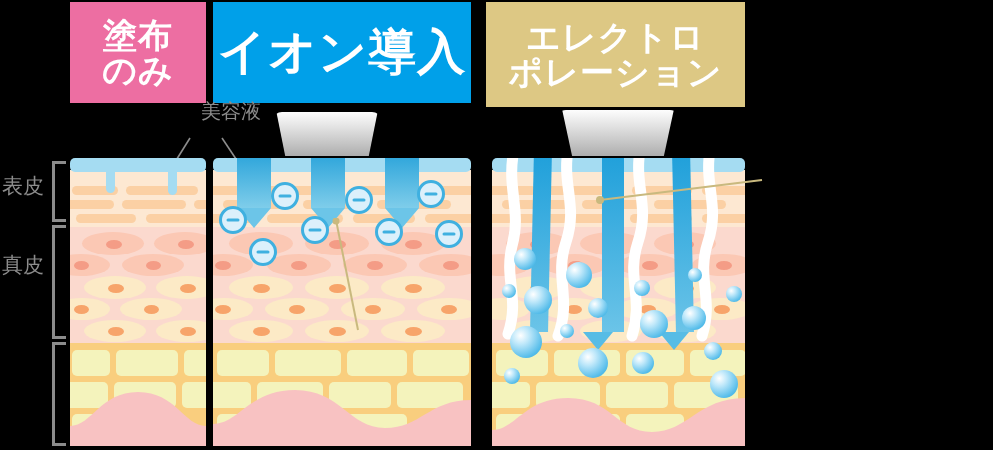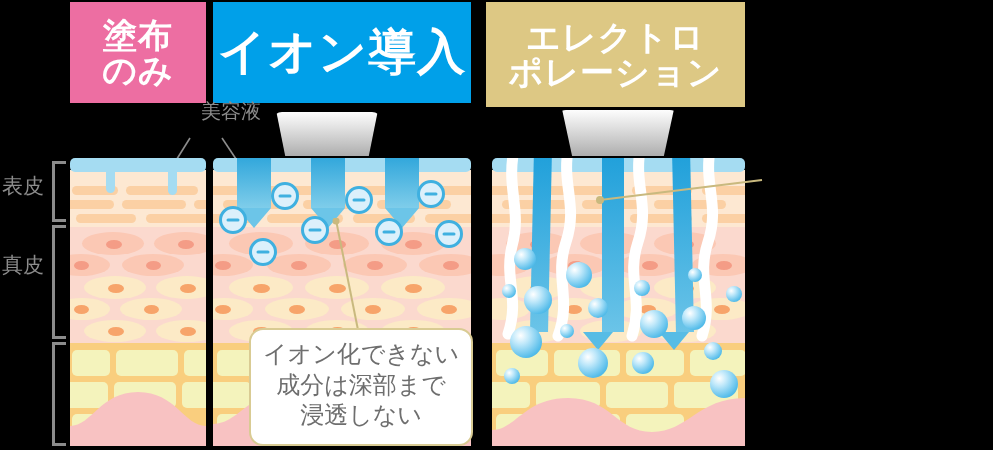--- a/index.html
+++ b/index.html
@@ -373,24 +373,19 @@
     <div class="dev-body" style="clip-path:polygon(4% 0,96% 0,88% 100%,12% 100%);"></div>
   </div>
   <div class="device" style="left:556px;top:110px;width:124px;height:46px;">
     <div class="dev-body" style="clip-path:polygon(5% 0,95% 0,87% 100%,13% 100%);"></div>
   </div>
 
   <svg style="position:absolute;left:300px;top:218px;" width="60" height="118">
     <line x1="36" y1="2" x2="58" y2="112" stroke="#C9B97E" stroke-width="2"></line>
     <circle cx="36" cy="3" r="3.5" fill="#C9B97E"></circle>
   </svg>
-  <div class="callout" id="callout-left">
-    <div class="ctext">イオン化できない
-成分は深部まで
-浸透しない</div>
-  </div>
 
   <svg style="position:absolute;left:590px;top:178px;" width="180" height="26">
     <line x1="10" y1="22" x2="172" y2="2" stroke="#C9B97E" stroke-width="2"></line>
     <circle cx="10" cy="22" r="4" fill="#C9B97E"></circle>
   </svg>
 
 </div>
 
 </body></html>

